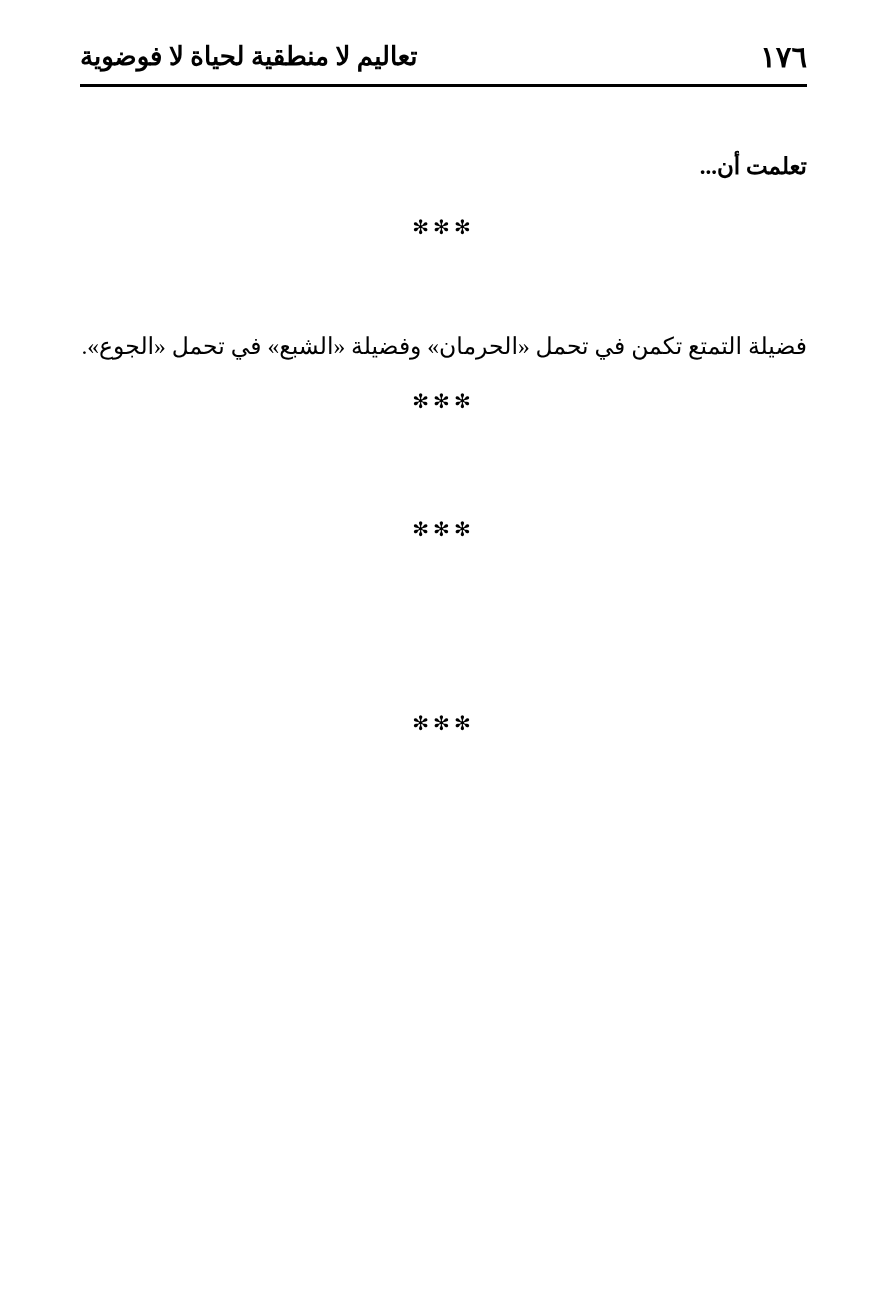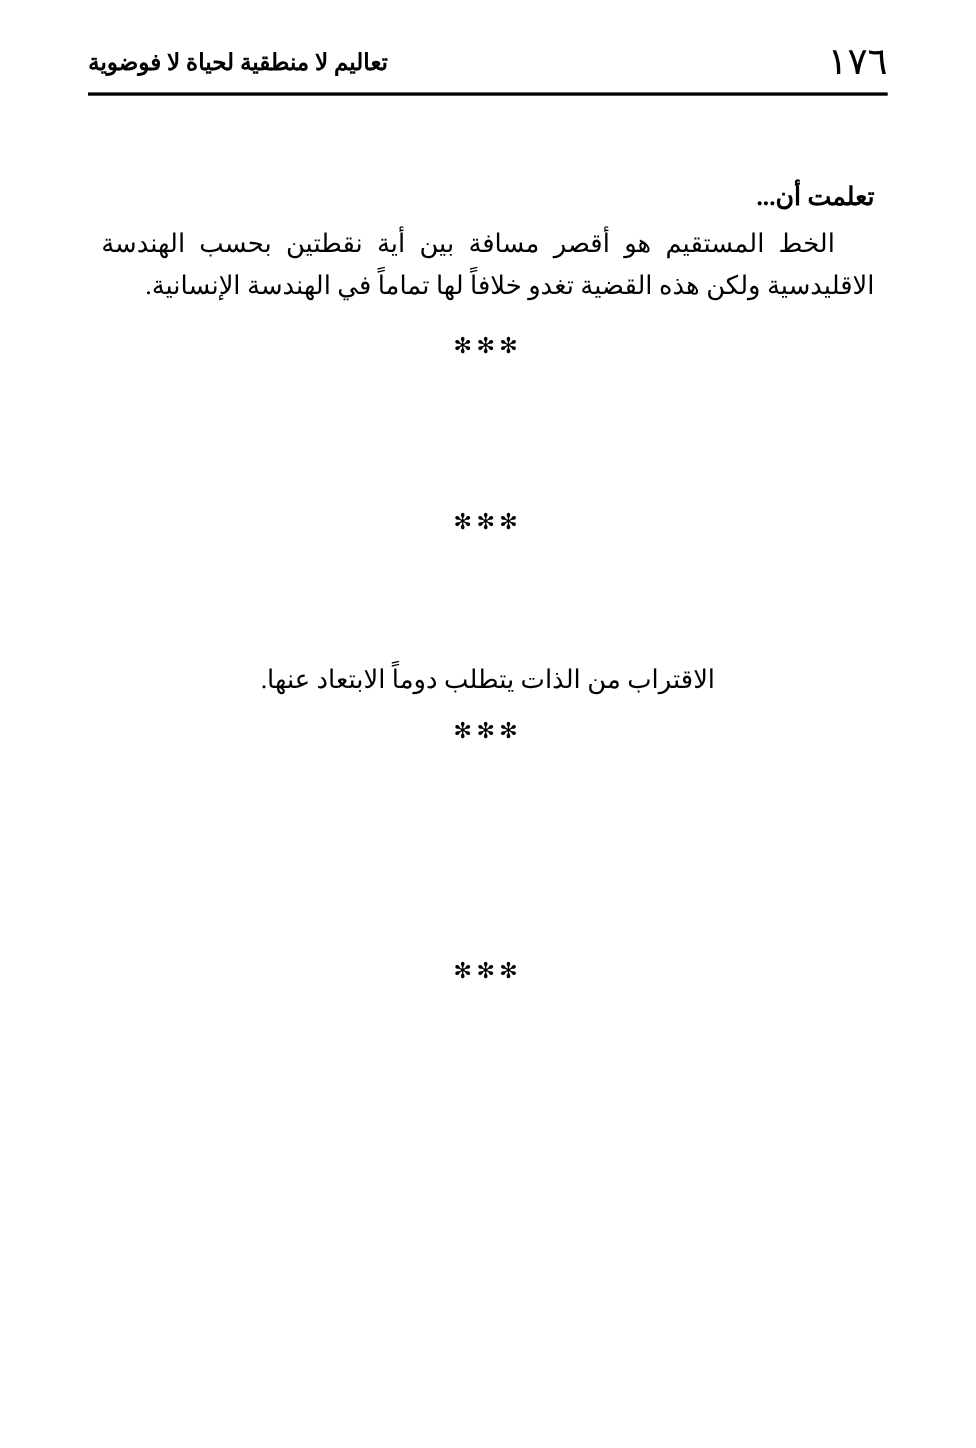--- a/index.html
+++ b/index.html
@@ -30,28 +30,28 @@
     top: 34px;
     right: 80px;
     left: 80px;
     height: 46px;
     display: flex;
     align-items: center;
     justify-content: space-between;
     direction: rtl;
   }
   .header-page-number {
-    font-size: 34px;
-    font-weight: normal;
+    font-size: 29px;
+    font-weight: bold;
     letter-spacing: 0.5px;
     line-height: 1;
     white-space: nowrap;
   }
   .header-title {
-    font-size: 21px;
+    font-size: 26px;
     font-weight: bold;
     line-height: 1;
     white-space: nowrap;
   }
   .header-rule {
     position: absolute;
     top: 84px;
     right: 80px;
     left: 80px;
     height: 3px;
@@ -62,21 +62,21 @@
   .content {
     position: absolute;
     top: 150px;
     right: 80px;
     left: 80px;
     direction: rtl;
     text-align: justify;
   }
 
   .section {
-    margin: 12px;
+    margin: 0;
   }
 
   .section-heading {
     font-size: 23px;
     font-weight: bold;
     text-align: right;
     margin: 0 0 6px 0;
     line-height: 1.5;
   }
 
@@ -121,36 +121,35 @@
   <div class="header">
     <span class="header-page-number">١٧٦</span>
     <span class="header-title">تعاليم لا منطقية لحياة لا فوضوية</span>
   </div>
   <div class="header-rule"></div>
 
   <div class="content">
 
     <div class="section">
       <h2 class="section-heading">تعلمت أن...</h2>
-      <p class="para">الخط المستقيم هو أقصر مسافة بين أية نقطتين بحسب الهندسة الاقليدسية ولكن هذه القضية تغدو خلافاً لها تماماً في الهندسة الإنسانية.</p>
       <div class="gap-26"></div>
       <div class="divider">✻✻✻</div>
     </div>
 
     <div class="gap-90"></div>
 
     <div class="section">
+      <p class="para right-block">فضيلة التمتع تكمن في تحمل «الحرمان» وفضيلة «الشبع» في تحمل «الجوع».</p>
       <div class="gap-26"></div>
       <div class="divider">✻✻✻</div>
     </div>
 
     <div class="gap-90"></div>
 
     <div class="section">
-      <p class="para center">الاقتراب من الذات يتطلب دوماً الابتعاد عنها.</p>
       <div class="gap-18"></div>
       <div class="divider">✻✻✻</div>
     </div>
 
     <div class="gap-110"></div>
     <div class="gap-46"></div>
 
     <div class="section">
       <div class="gap-18"></div>
       <div class="divider">✻✻✻</div>

